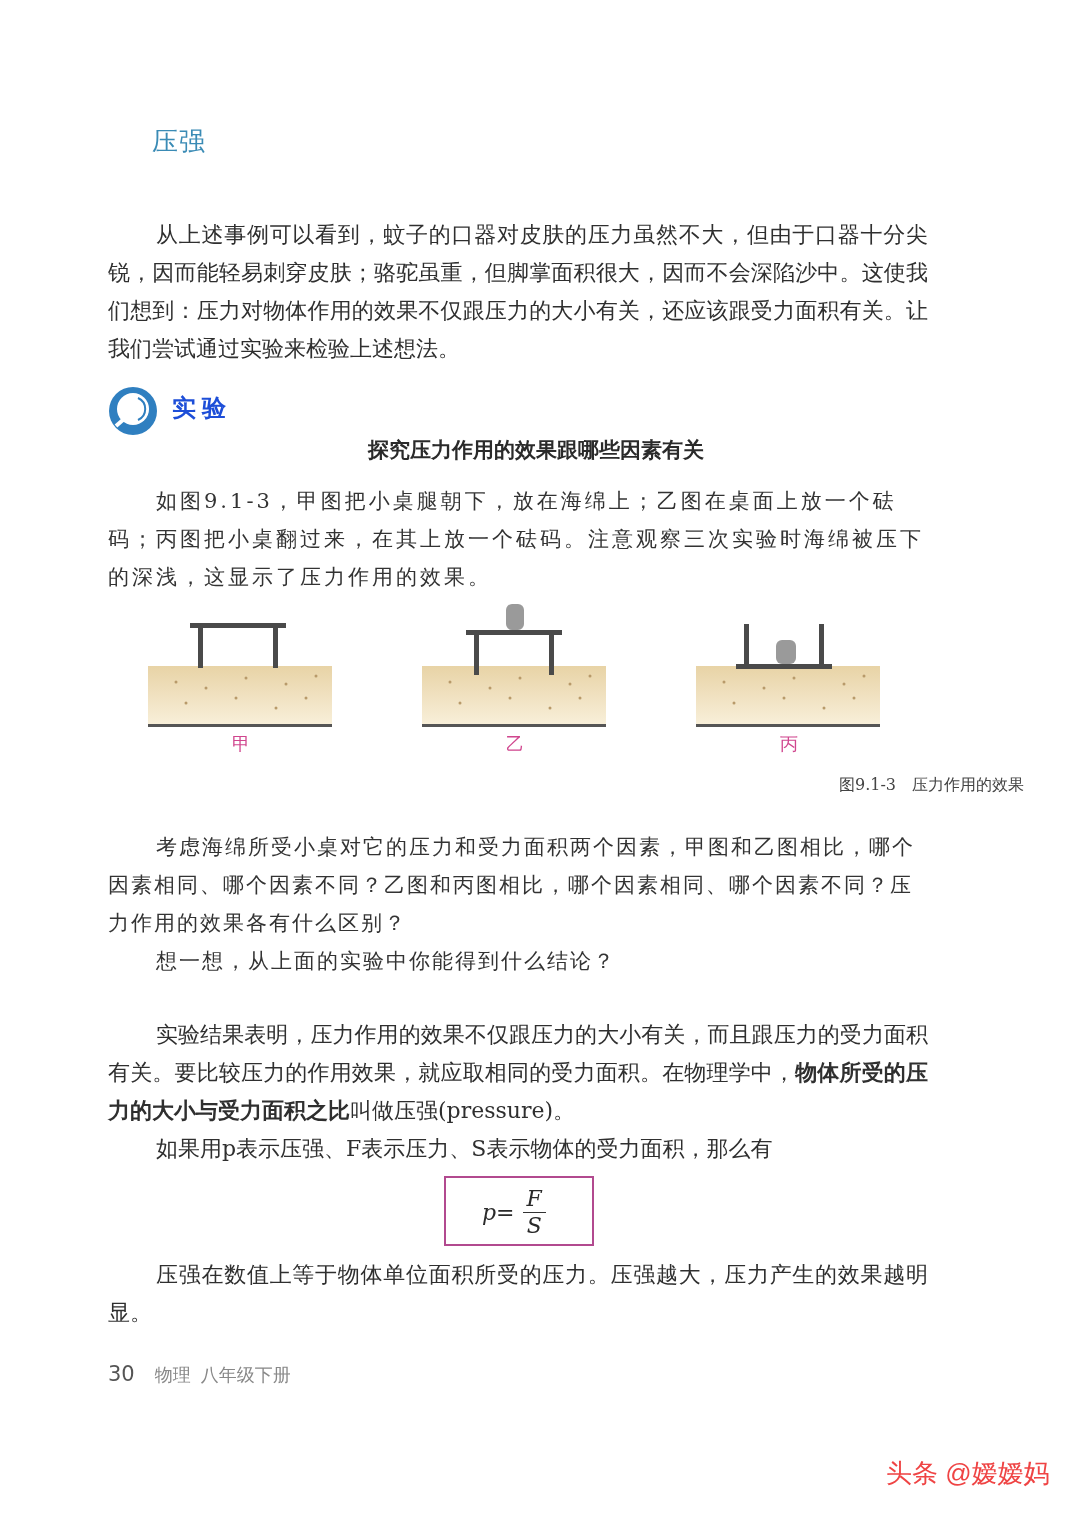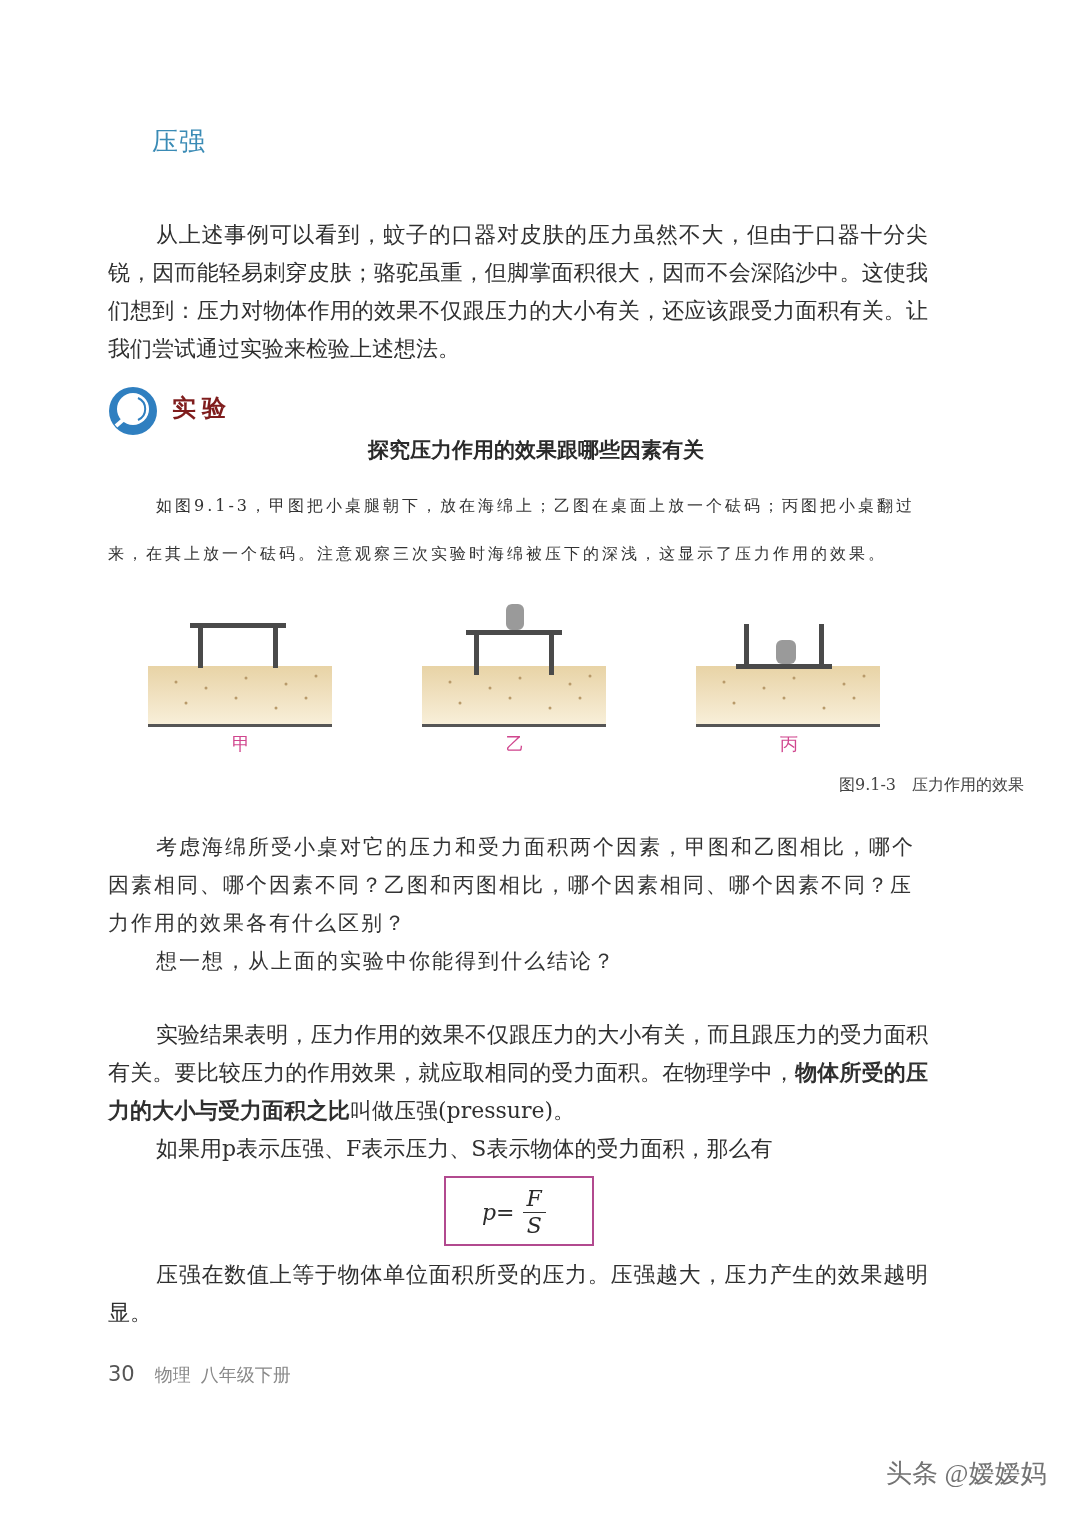--- a/index.html
+++ b/index.html
@@ -6,39 +6,39 @@
   body { width: 1080px; height: 1513px; position: relative; overflow: hidden;
          font-family: "DejaVu Serif", "Liberation Serif", serif; color: #2a2a2a; }
   .abs { position: absolute; }
   .section-title { left: 108px; top: 124px; font-family: "DejaVu Sans", sans-serif;
          font-size: 26px; color: #3a8bb5; letter-spacing: 1px; margin-left: 44px; }
   .para { left: 108px; width: 820px; font-size: 22px; line-height: 38px;
           text-align: justify; color: #2f2f2f; }
   .indent { text-indent: 48px; }
   .exp-icon { left: 108px; top: 386px; width: 50px; height: 50px; }
   .exp-label { left: 172px; top: 392px; font-family: "DejaVu Sans", sans-serif;
-          font-size: 24px; font-weight: bold; color: #7f1d1d; letter-spacing: 6px; }
+          font-size: 24px; font-weight: bold; color: #1d4ed8; letter-spacing: 6px; }
   .exp-subtitle { left: 0; width: 1032px; top: 436px; text-align: center;
           font-family: "DejaVu Sans", sans-serif; font-size: 21px; font-weight: bold; color: #2a2a2a; padding-left: 20px; }
-  .exp-text { left: 108px; width: 820px; font-size: 16px; line-height: 48px; letter-spacing: 3px; color: #333; }
+  .exp-text { left: 108px; width: 820px; font-size: 21px; line-height: 38px; letter-spacing: 3px; color: #333; }
   .fig { top: 598px; width: 190px; height: 160px; }
   .fig-label { font-size: 18px; color: #d0468e; text-align: center; width: 190px; position: absolute; top: 134px; left: 0;
           font-family: "DejaVu Sans", sans-serif; }
   .fig-caption { left: 0; width: 1024px; top: 775px; text-align: right; font-size: 16px; color: #444; }
   .q-text { left: 108px; width: 820px; font-size: 21px; line-height: 38px; letter-spacing: 2px; color: #333; }
   .bold { font-weight: bold; font-family: "DejaVu Sans", sans-serif; }
   .formula-box { left: 444px; top: 1176px; width: 150px; height: 70px; border: 2px solid #b24a8f; box-sizing: border-box; }
   .formula { position: absolute; left: 36px; top: 8px; font-style: italic; font-size: 22px; display: flex; align-items: center; }
   .frac { display: inline-flex; flex-direction: column; align-items: center; margin-left: 8px; font-size: 22px; }
   .frac .num { border-bottom: 1px solid #333; padding: 0 4px; line-height: 26px; }
   .frac .den { line-height: 26px; padding: 0 4px; }
   .footer { left: 108px; top: 1362px; font-family: "DejaVu Sans", sans-serif; font-size: 18px; color: #888; }
   .footer .pnum { font-size: 21px; color: #555; margin-right: 20px; }
   .footer .sp { margin-right: 10px; }
-  .watermark { left: 886px; top: 1456px; font-family: Liberation Serif, serif; font-size: 26px; color: #737373;
+  .watermark { left: 886px; top: 1456px; font-family: Liberation Sans, sans-serif; font-size: 26px; color: #ef4444;
           text-shadow: 1px 1px 0 #fff, -1px -1px 0 #fff; }
 </style>
 </head>
 <body>
 
 <div class="abs section-title">压强</div>
 
 <div class="abs para indent" style="top:216px;">从上述事例可以看到，蚊子的口器对皮肤的压力虽然不大，但由于口器十分尖锐，因而能轻易刺穿皮肤；骆驼虽重，但脚掌面积很大，因而不会深陷沙中。这使我们想到：压力对物体作用的效果不仅跟压力的大小有关，还应该跟受力面积有关。让我们尝试通过实验来检验上述想法。</div>
 
 <div class="abs exp-icon">

